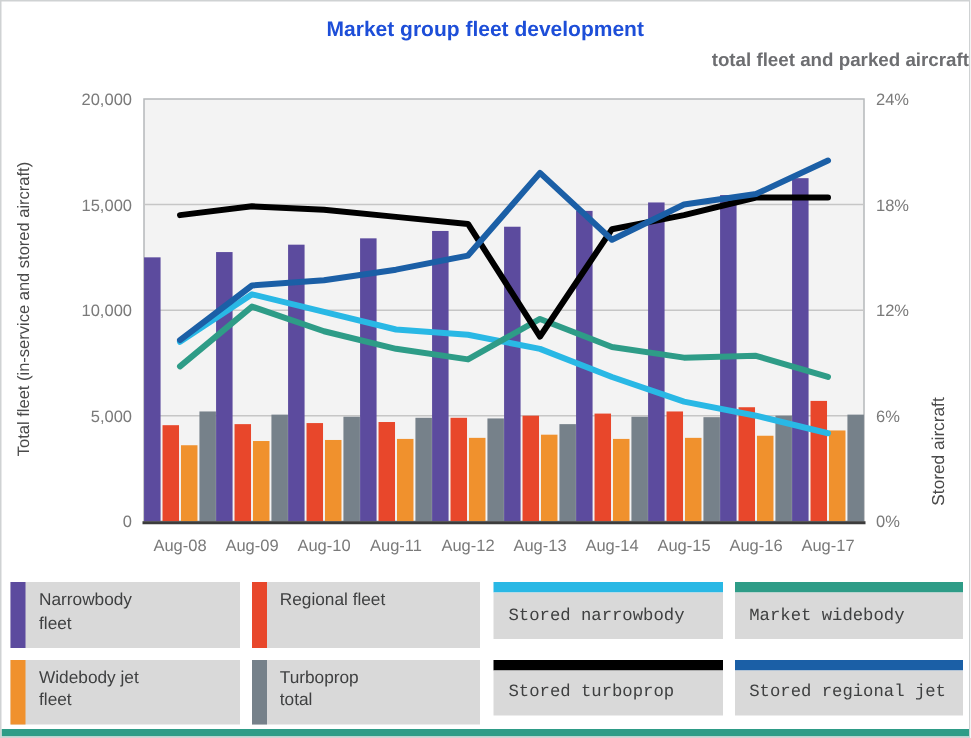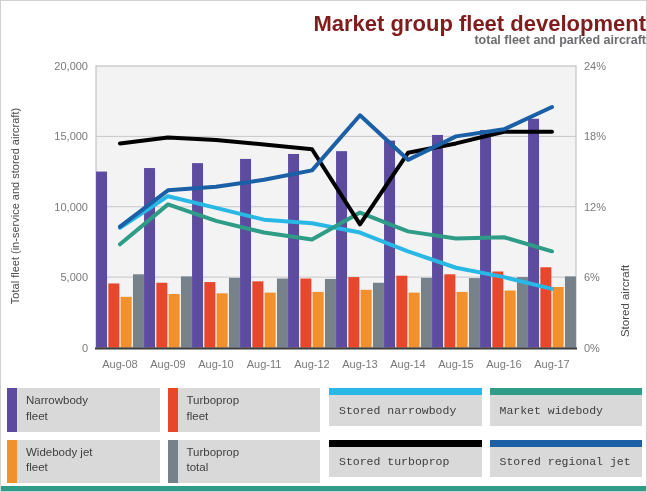--- a/index.html
+++ b/index.html
@@ -7,21 +7,21 @@
   .canvas{
     position:relative;
     width:647px;height:492px;
     background:#ffffff;
     border:1px solid #cfd2d3;
     font-family:"Liberation Sans", sans-serif;
     overflow:hidden;
   }
   .title{
     position:absolute;top:10px;left:0;width:100%;
-    text-align:right;font-size:22px;font-weight:bold;color:#7f1d1d;
+    text-align:center;font-size:14px;font-weight:bold;color:#1d4ed8;
     letter-spacing:0px;
   }
   .subtitle{
     position:absolute;top:32px;left:0;width:100%;
     text-align:right;font-size:12.5px;font-weight:bold;color:#6d6e71;
   }
   svg text{font-family:"Liberation Sans", sans-serif;}
   .legend{
     position:absolute;left:6px;top:387px;width:635px;height:95px;
     display:flex;gap:9px;
@@ -127,21 +127,21 @@
   </svg>
 
   <div class="legend">
     <div class="legend-col" id="legend-fleet">
         <div class="fleet-item">
           <div class="swatch" style="background: rgb(92, 75, 158);"></div>
           <div class="lbl">Narrowbody fleet</div>
         </div>
         <div class="fleet-item">
           <div class="swatch" style="background: rgb(232, 71, 43);"></div>
-          <div class="lbl">Turboprop fleet</div>
+          <div class="lbl">Regional fleet</div>
         </div>
         <div class="fleet-item">
           <div class="swatch" style="background: rgb(240, 145, 45);"></div>
           <div class="lbl">Widebody jet fleet</div>
         </div>
         <div class="fleet-item">
           <div class="swatch" style="background: rgb(118, 129, 138);"></div>
           <div class="lbl">Turboprop total</div>
         </div>
       </div>

